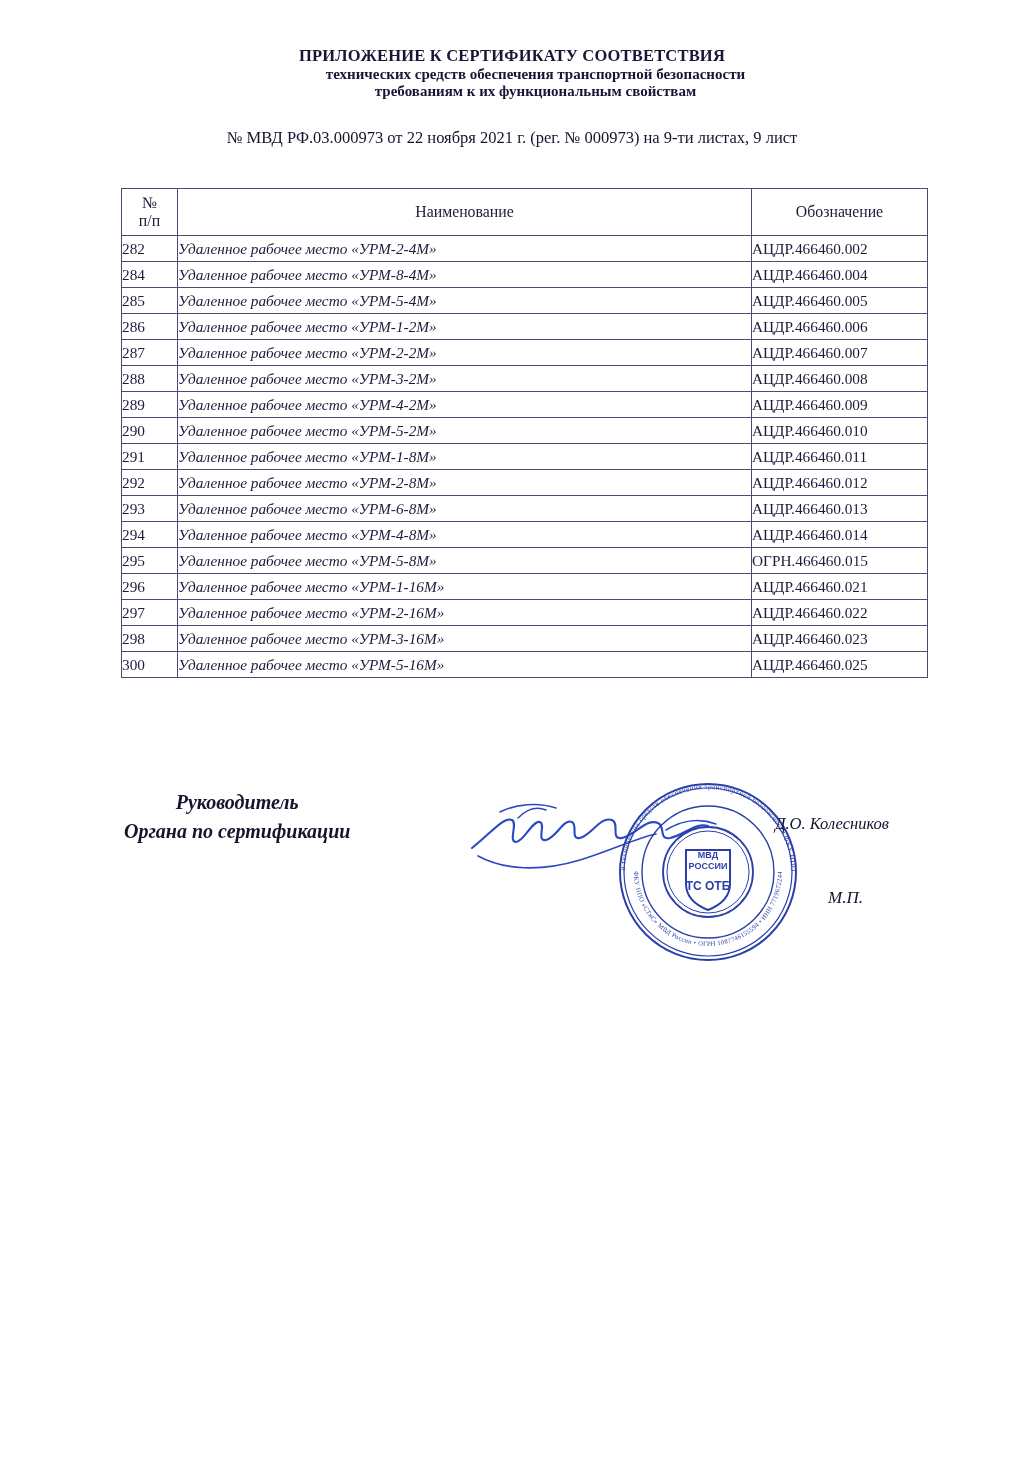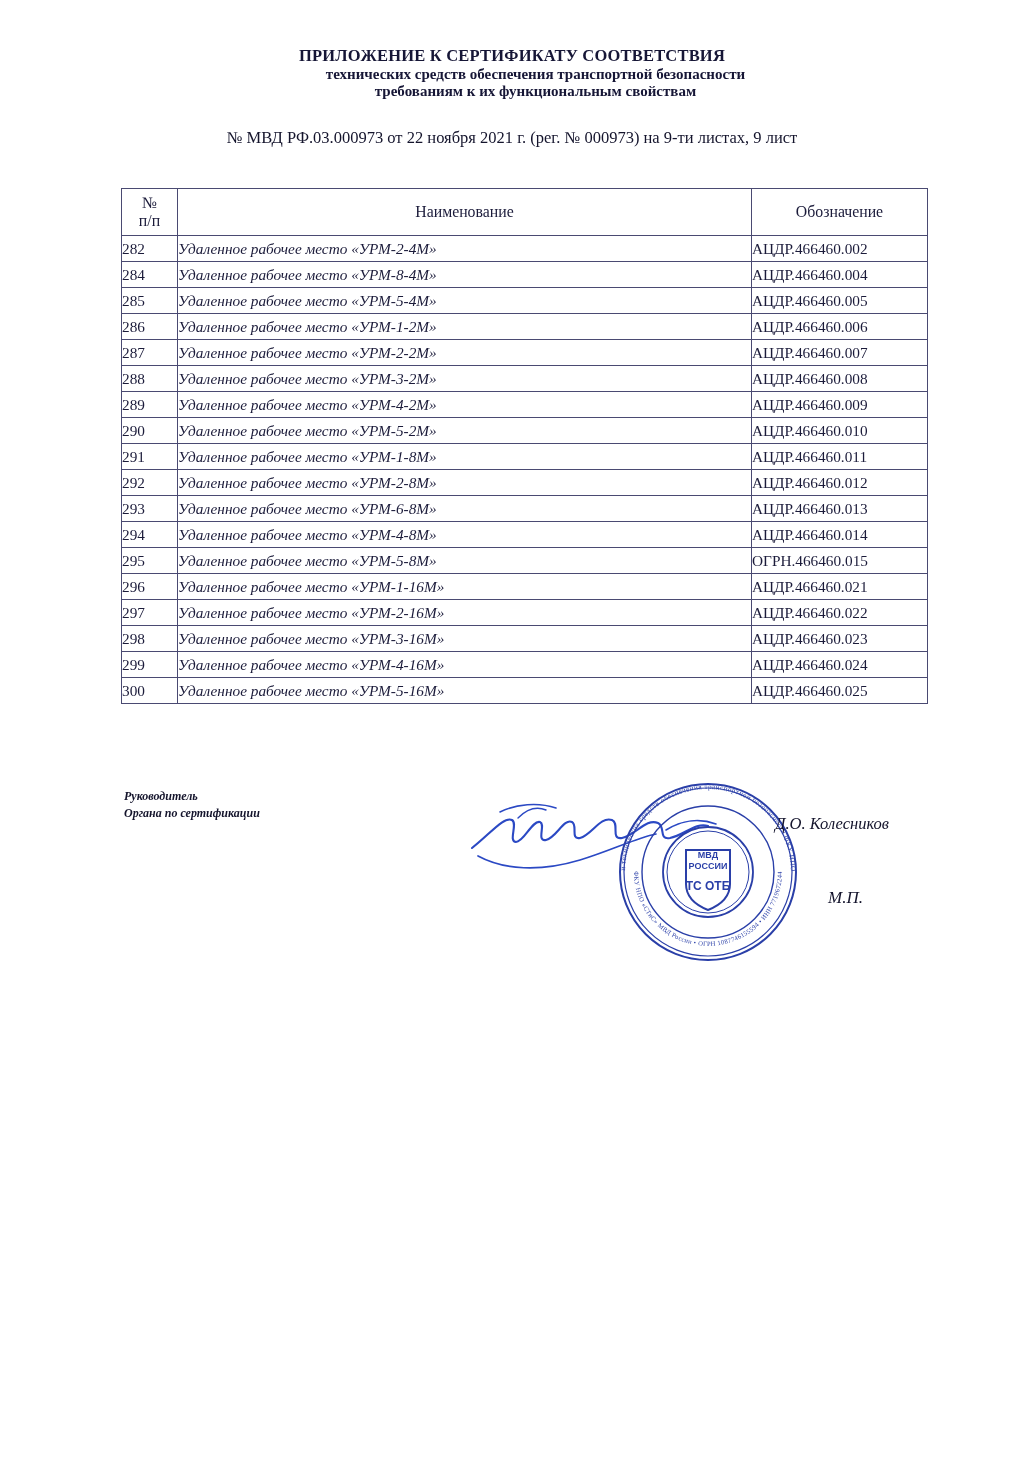--- a/index.html
+++ b/index.html
@@ -80,23 +80,24 @@
     font-style: italic;
   }
   td.desig {
   }
   .sign-block {
     position: absolute;
     left: 124px;
     top: 788px;
     font-style: italic;
     font-weight: bold;
-    font-size: 12px;
+    font-size: 20px;
     line-height: 1.45;
     color: #14142c;
+    text-align: center;
   }
   .sign-name {
     position: absolute;
     left: 775px;
     top: 814px;
     font-style: italic;
     font-size: 16.5px;
     color: #14142c;
     white-space: nowrap;
   }
@@ -228,25 +229,20 @@
         </tr>
         <tr>
           <td class="num">297</td>
           <td class="name">Удаленное рабочее место «УРМ-2-16М»</td>
           <td class="desig">АЦДР.466460.022</td>
         </tr>
         <tr>
           <td class="num">298</td>
           <td class="name">Удаленное рабочее место «УРМ-3-16М»</td>
           <td class="desig">АЦДР.466460.023</td>
-        </tr>
-        <tr>
-          <td class="num">299</td>
-          <td class="name">Удаленное рабочее место «УРМ-4-16М»</td>
-          <td class="desig">АЦДР.466460.024</td>
         </tr>
         <tr>
           <td class="num">300</td>
           <td class="name">Удаленное рабочее место «УРМ-5-16М»</td>
           <td class="desig">АЦДР.466460.025</td>
         </tr>
       </tbody>
   </table>
 
   <div class="sign-block">

